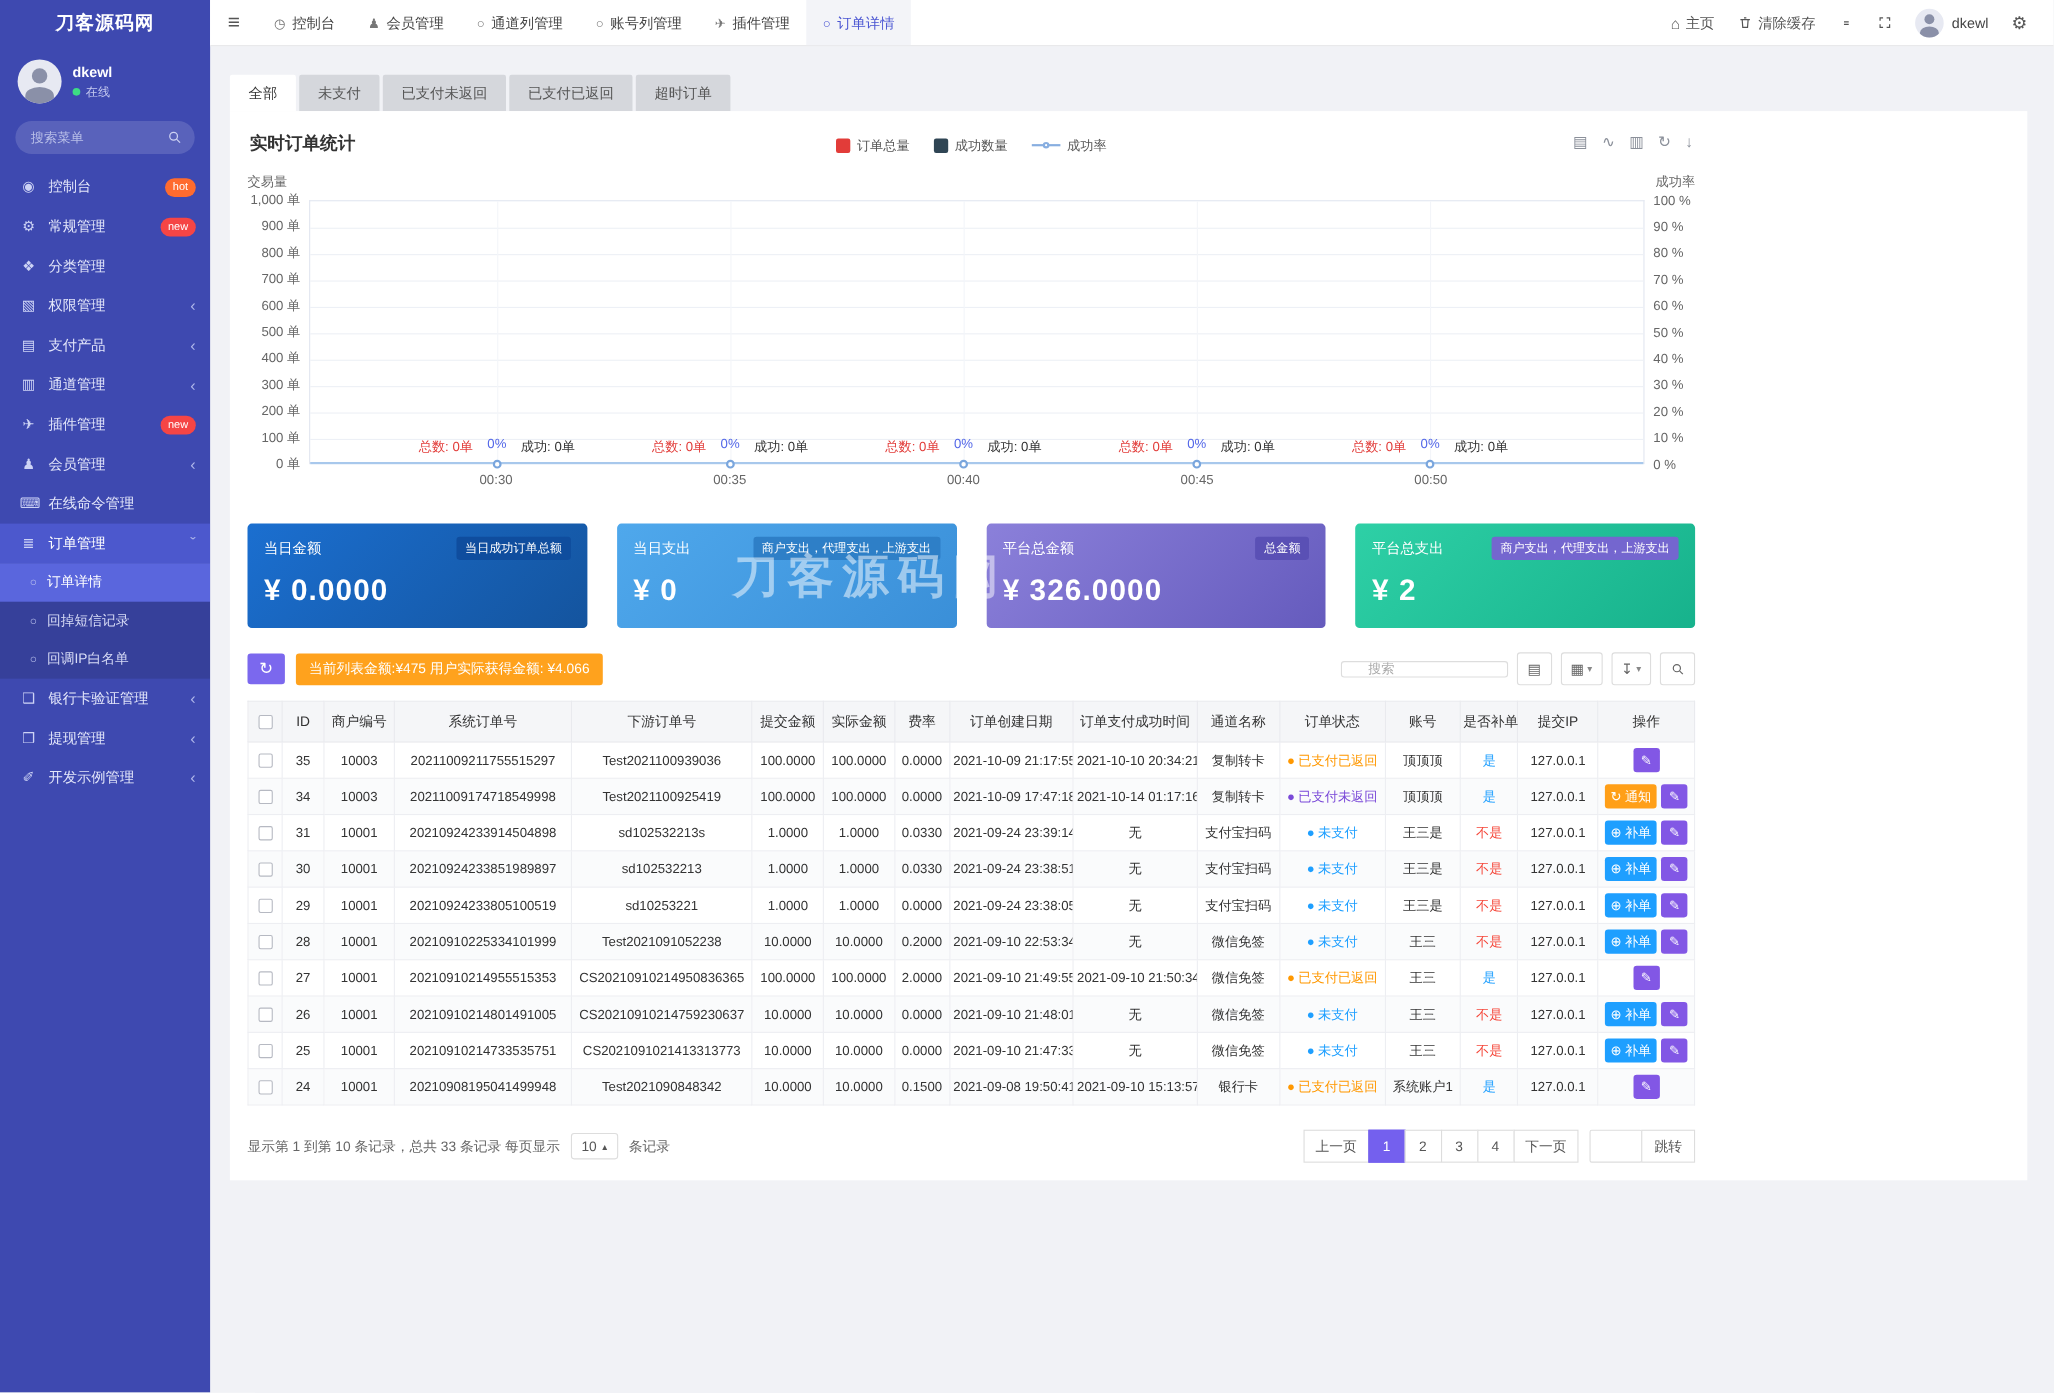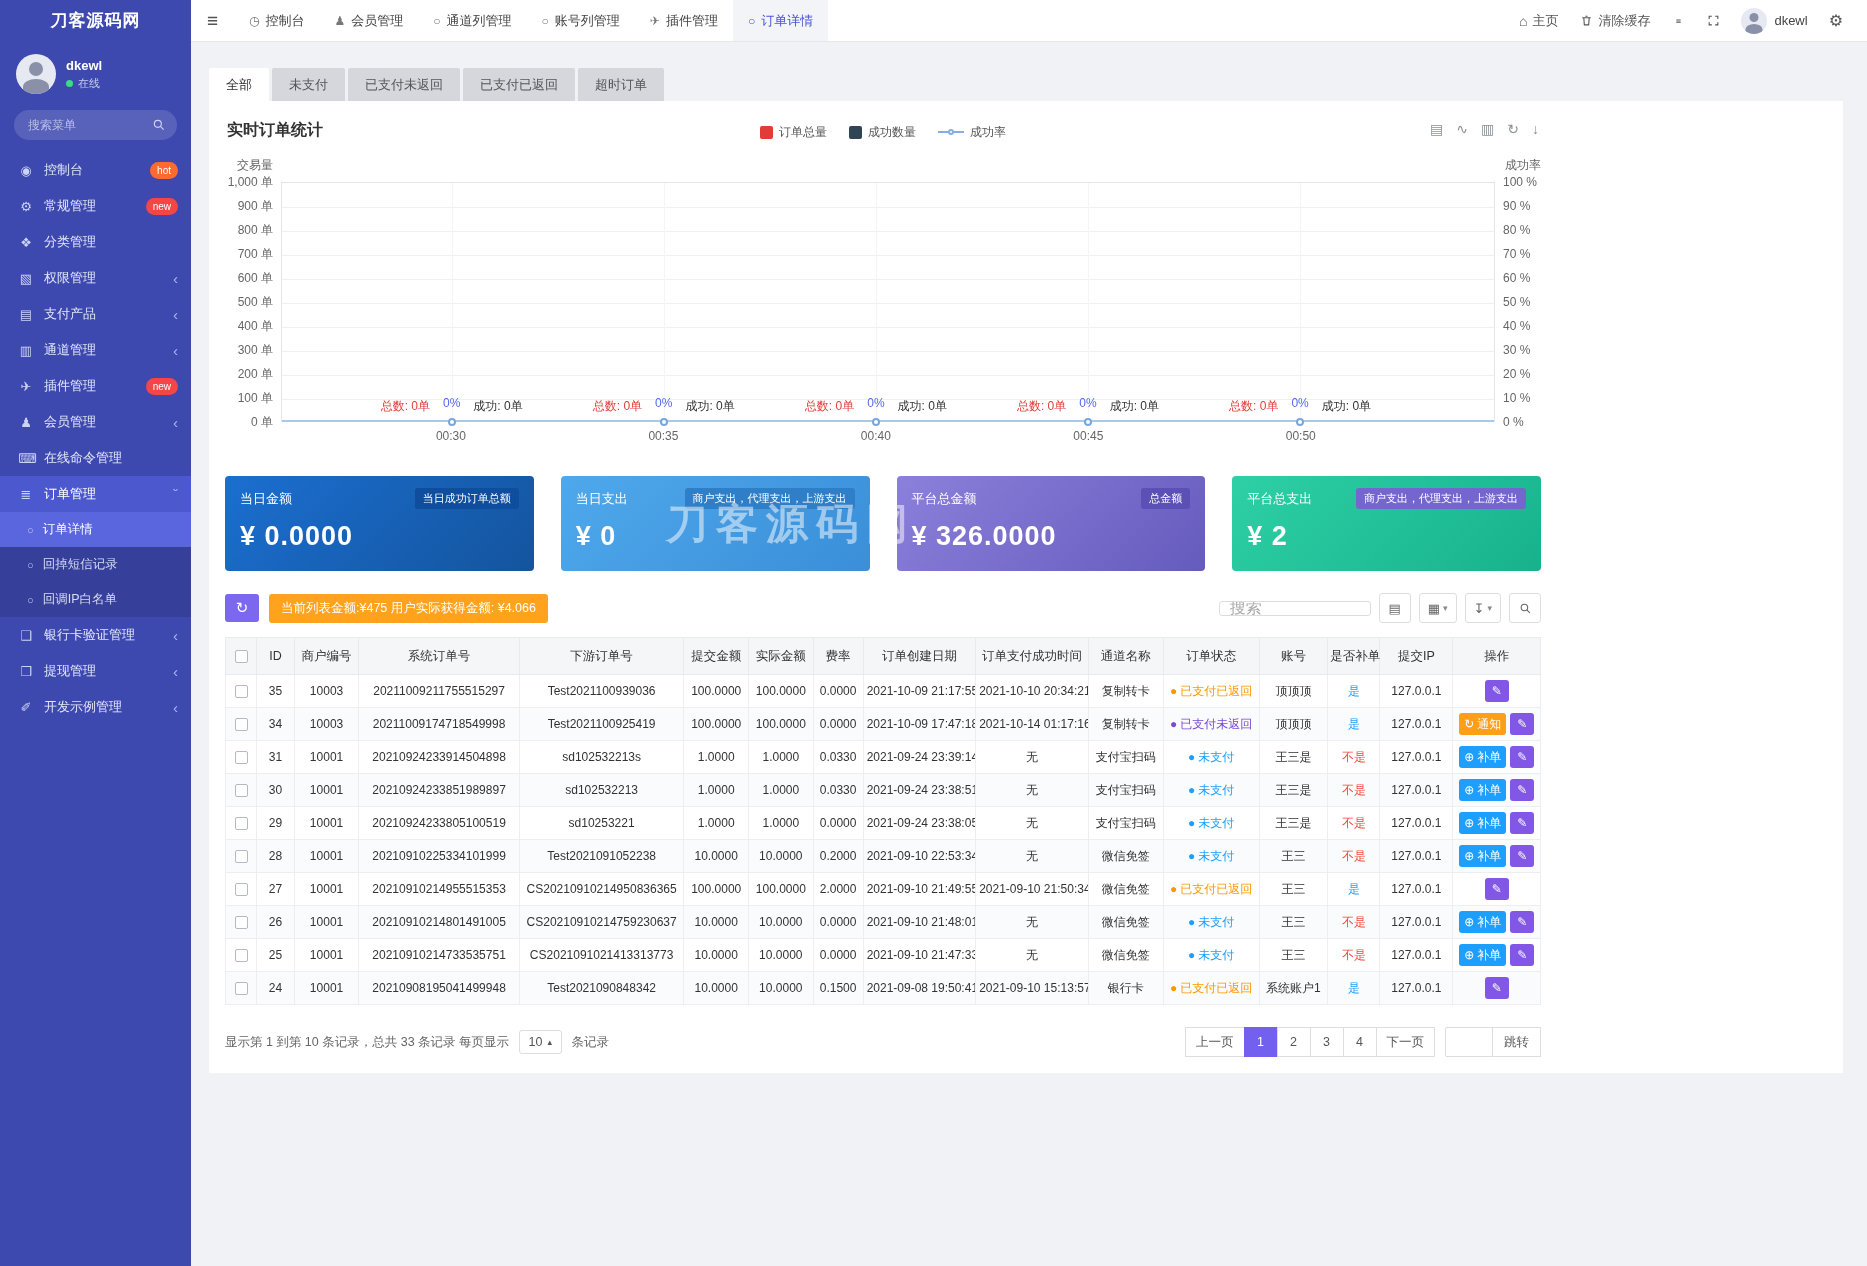--- a/index.html
+++ b/index.html
@@ -61,21 +61,21 @@
 .chart-head{position:relative;height:30px;display:flex;align-items:center;justify-content:center}
 .chart-title{position:absolute;left:2px;top:3px;font-size:16px;font-weight:bold;color:#333}
 .legend{display:flex;gap:22px}
 .lg-item{display:flex;align-items:center;gap:6px;font-size:12px;color:#555;cursor:pointer}
 .lg-sq{width:13px;height:13px;border-radius:2px;display:inline-block}
 .lg-line{width:26px;height:2px;position:relative;display:inline-block}
 .lg-line i{position:absolute;left:50%;top:50%;transform:translate(-50%,-50%);width:6px;height:6px;border-radius:50%;border:2px solid;background:#fff;display:block}
 .chart-tools{position:absolute;right:2px;top:5px;display:flex;gap:13px;color:#8b909a;font-size:14px}
 .chart-tools .tool{cursor:pointer;line-height:1}
 .axis-titles{display:flex;justify-content:space-between;font-size:12px;color:#666;padding:10px 0 8px}
-.axis-titles .at-l{margin-left:12px}
+.axis-titles .at-l{}
 .chart-body{display:flex}
 .ycol{position:relative;height:240px;font-size:12px;color:#666}
 .ycol.left{width:56px}
 .ycol.right{width:46px}
 .ycol .ylab{position:absolute;transform:translateY(-50%);white-space:nowrap}
 .ycol.left .ylab{right:8px}
 .ycol.right .ylab{left:8px}
 .plot{flex:1;position:relative;height:240px;border:1px solid #e2e6f0;border-bottom:none;background:#fff}
 .gline{position:absolute;left:0;right:0;height:1px;background:#edf0f6}
 .vline{position:absolute;top:0;bottom:0;width:1px;background:#f3f5f9}
@@ -93,21 +93,21 @@
 .card-top{display:flex;align-items:flex-start;justify-content:space-between;gap:6px}
 .card-title{font-size:13px;padding-top:2px;white-space:nowrap}
 .card-badge{font-size:11px;padding:3px 8px;border-radius:3px;color:#fff;white-space:nowrap}
 .card-value{font-size:27px;font-weight:bold;margin-top:12px;letter-spacing:1px}
 .watermark{position:absolute;left:43%;top:50%;transform:translate(-50%,-50%);font-size:42px;font-weight:bold;color:rgba(255,255,255,.5);letter-spacing:8px;pointer-events:none;z-index:5;white-space:nowrap}
 
 .toolbar{display:flex;align-items:center;margin-top:22px}
 .btn-refresh{width:34px;height:28px;border:none;border-radius:3px;background:#7b68ee;color:#fff;font-size:15px;cursor:pointer}
 .summary-badge{margin-left:10px;background:#ffa21d;color:#fff;font-size:12.5px;padding:6px 12px;border-radius:3px}
 .toolbar-right{margin-left:auto;display:flex;align-items:center;gap:8px}
-.tb-search{width:152px;height:15px;border:1px solid #ddd;border-radius:3px;padding:0 10px;font-size:16px;color:#333;outline:none;background:#fff}
+.tb-search{width:152px;height:15px;border:1px solid #ddd;border-radius:3px;padding:0 24px;font-size:12px;color:#333;outline:none;background:#fff}
 .tb-search::placeholder{color:#aaa}
 .gbtn{height:30px;min-width:32px;padding:0 8px;background:#fff;border:1px solid #ddd;color:#666;font-size:13px;cursor:pointer;display:inline-flex;align-items:center;justify-content:center;gap:3px;border-radius:3px}
 .gbtn .caret{font-size:9px;color:#888}
 
 .grid{width:1316px;border-collapse:collapse;margin-top:14px;table-layout:fixed}
 .grid th{background:#f5f6f8;font-weight:normal;font-size:12.5px;color:#333;border:1px solid #e9eaee;height:37px;padding:0 2px;white-space:nowrap}
 .grid td{border:1px solid #edeef2;font-size:12px;color:#333;text-align:center;height:33px;padding:0 3px;white-space:nowrap;overflow:hidden}
 .grid tbody tr:nth-child(even) td{background:#fafbfc}
 .status .sdot{margin-right:3px}
 .reissue-yes{color:#1e9fff}

